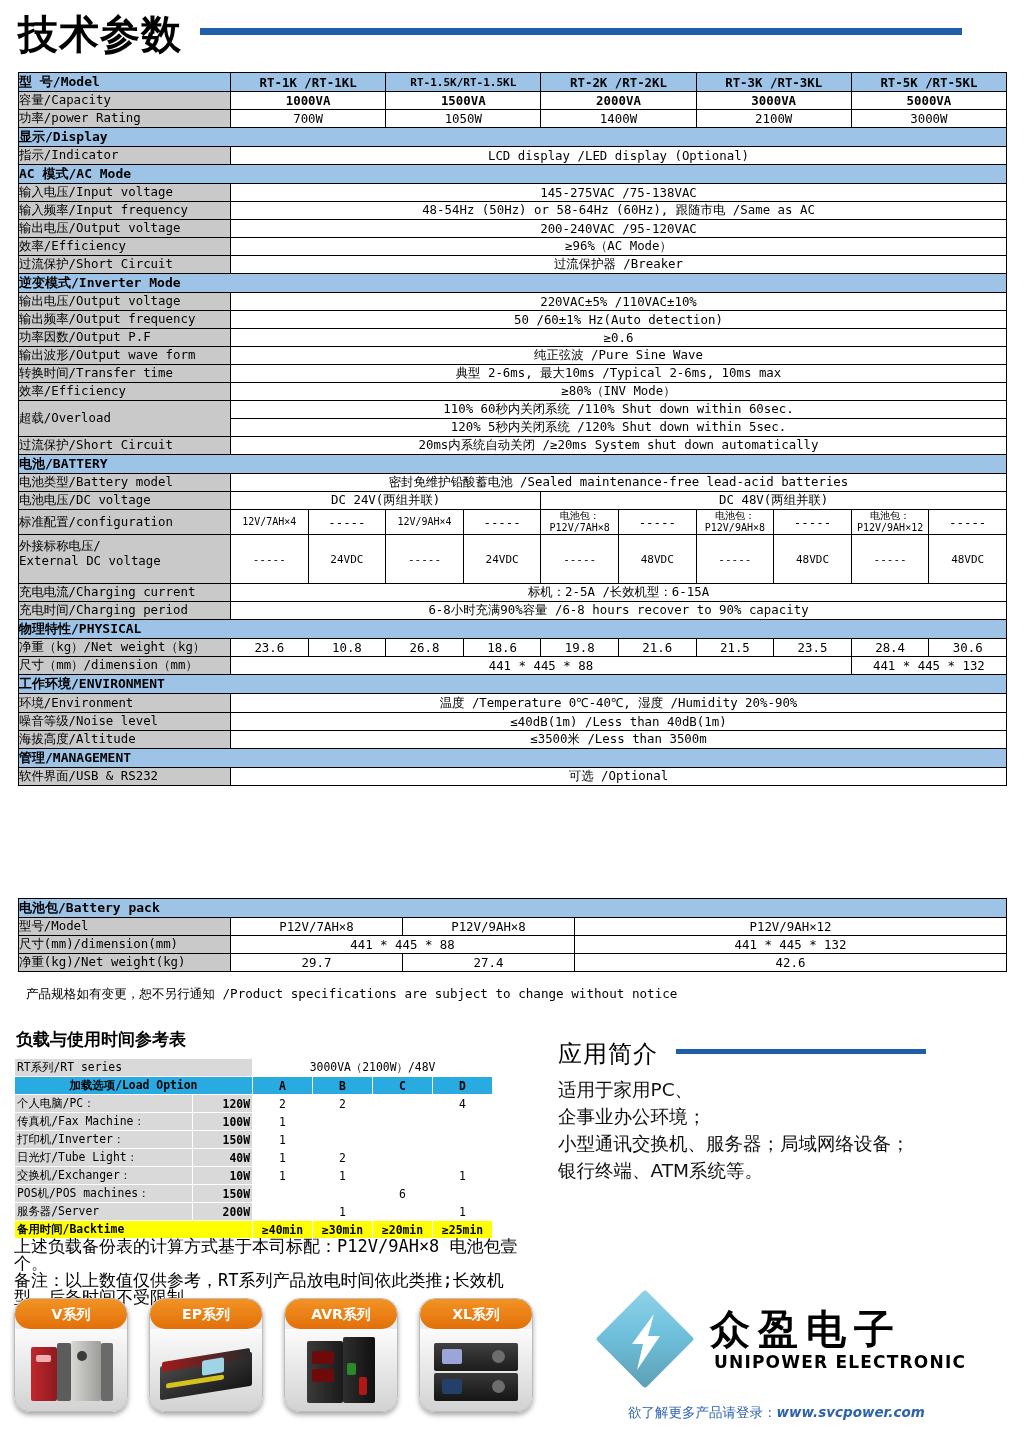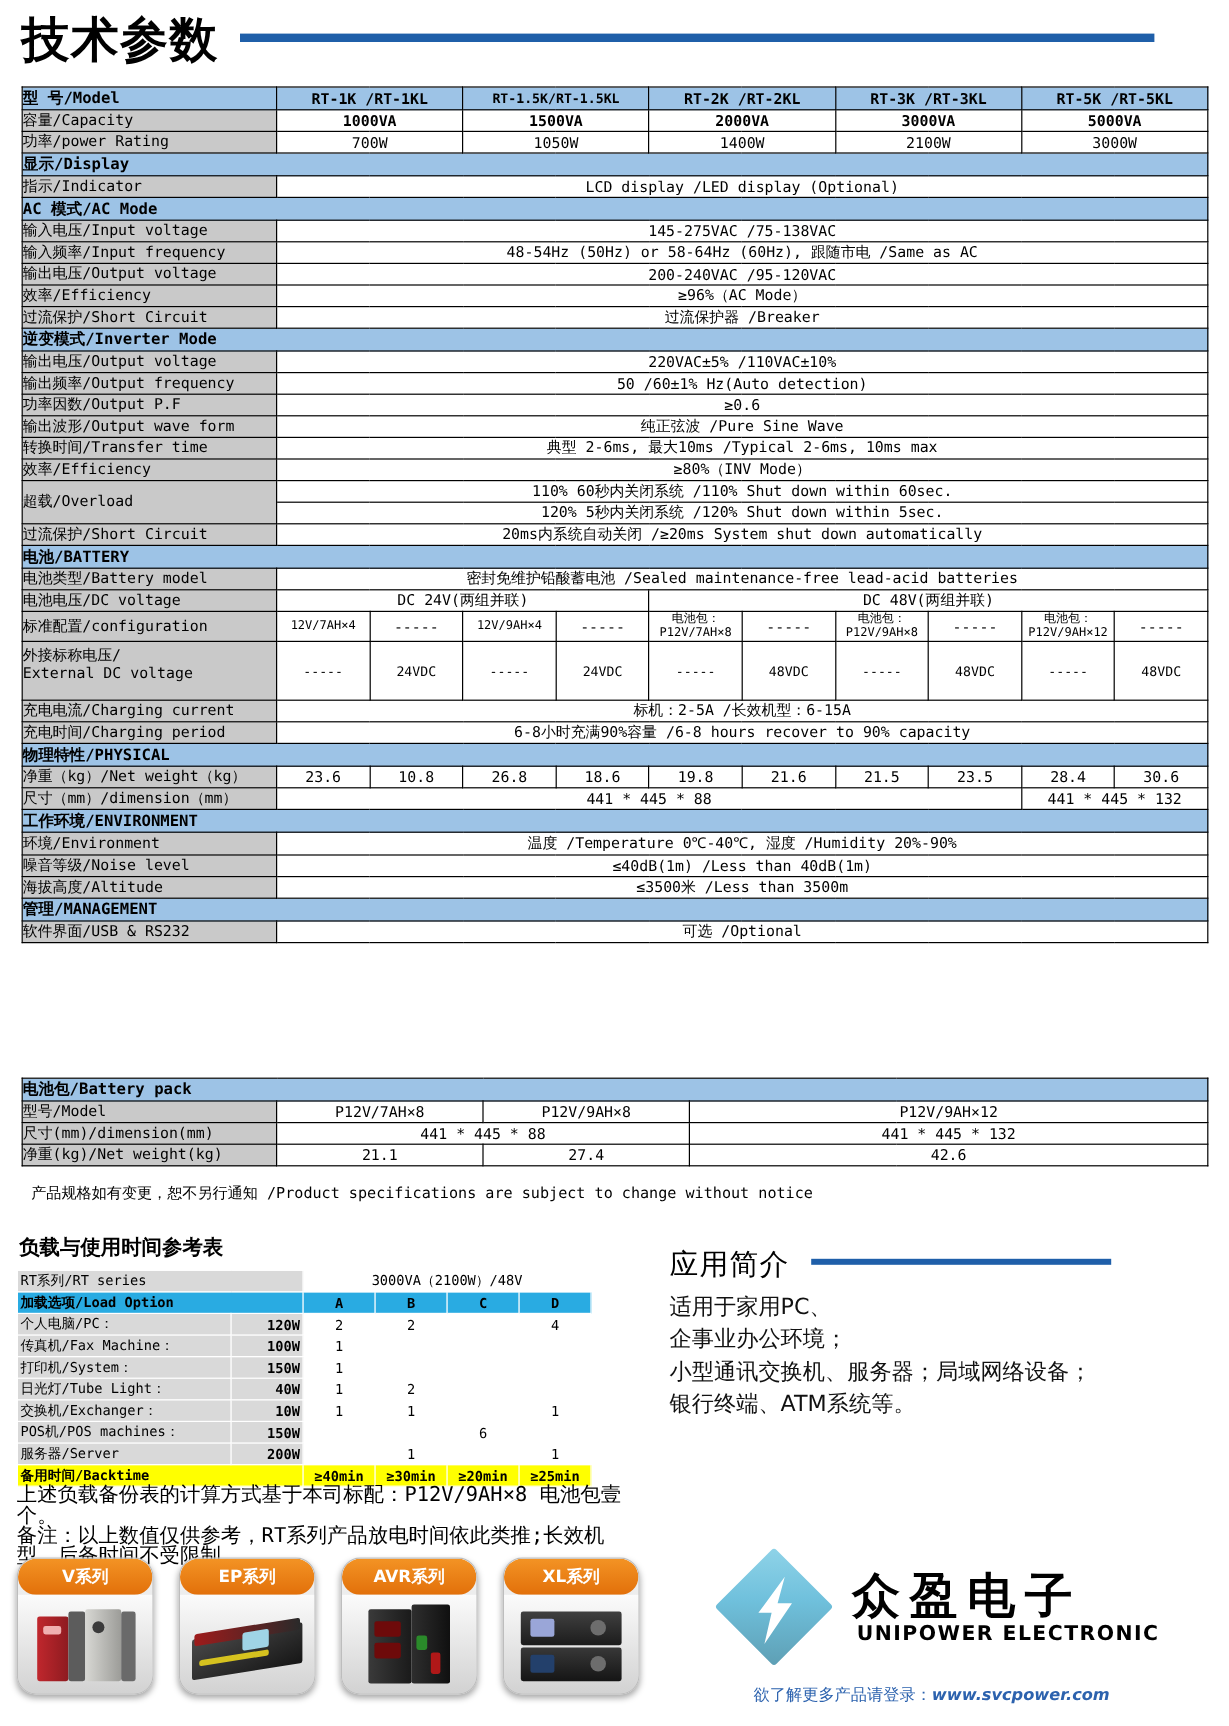--- a/index.html
+++ b/index.html
@@ -76,21 +76,21 @@
     border-collapse:collapse; table-layout:fixed;
     font-family:"DejaVu Sans Mono","Liberation Mono", monospace;
     font-size:11.4px;
   }
   table.load td { border:1px solid #ffffff; padding:1px 2px; height:14px; }
   .ld-l { background:#D9D9D9; text-align:left; white-space:nowrap; }
   .ld-w { background:#D9D9D9; text-align:right; font-weight:700; padding-right:4px; }
   .ld-c { background:#ffffff; text-align:center; }
   .ld-top { background:#D9D9D9; text-align:left; }
   .ld-topv { background:#ffffff; text-align:center; }
-  .ld-opt { background:#29ABE2; text-align:left; font-weight:700; }
+  .ld-opt { background:#29ABE2; text-align:center; font-weight:700; }
   .ld-optc { background:#29ABE2; text-align:center; font-weight:700; }
   .ld-bt { background:#FFFF00; text-align:left; font-weight:700; }
   .ld-btc { background:#FFFF00; text-align:center; font-weight:700; }
 
   .load-notes {
     position:absolute; left:14px; top:1238px; width:520px;
     font-family:"DejaVu Sans Mono","Liberation Mono", monospace;
     font-size:17px; line-height:17px;
   }
 
@@ -401,21 +401,21 @@
       <td class="val" colspan="1">P12V/9AH×8</td>
       <td class="val" colspan="2">P12V/9AH×12</td>
     </tr>
     <tr>
       <td class="lbl">尺寸(mm)/dimension(mm)</td>
       <td class="val" colspan="2">441 * 445 * 88</td>
       <td class="val" colspan="2">441 * 445 * 132</td>
     </tr>
     <tr>
       <td class="lbl">净重(kg)/Net weight(kg)</td>
-      <td class="val" colspan="1">21.1</td>
+      <td class="val" colspan="1">29.7</td>
       <td class="val" colspan="1">27.4</td>
       <td class="val" colspan="2">42.6</td>
     </tr>
   </tbody>
     </table>
 
   <div class="notice">产品规格如有变更，恕不另行通知 /Product specifications are subject to change without notice</div>
 
   <div class="load-title">负载与使用时间参考表</div>
   <table class="load">
@@ -450,21 +450,21 @@
     </tr>
     <tr>
       <td class="ld-l">传真机/Fax Machine：</td>
       <td class="ld-w">100W</td>
       <td class="ld-c">1</td>
       <td class="ld-c"></td>
       <td class="ld-c"></td>
       <td class="ld-c"></td>
     </tr>
     <tr>
-      <td class="ld-l">打印机/System：</td>
+      <td class="ld-l">打印机/Inverter：</td>
       <td class="ld-w">150W</td>
       <td class="ld-c">1</td>
       <td class="ld-c"></td>
       <td class="ld-c"></td>
       <td class="ld-c"></td>
     </tr>
     <tr>
       <td class="ld-l">日光灯/Tube Light：</td>
       <td class="ld-w">40W</td>
       <td class="ld-c">1</td>

